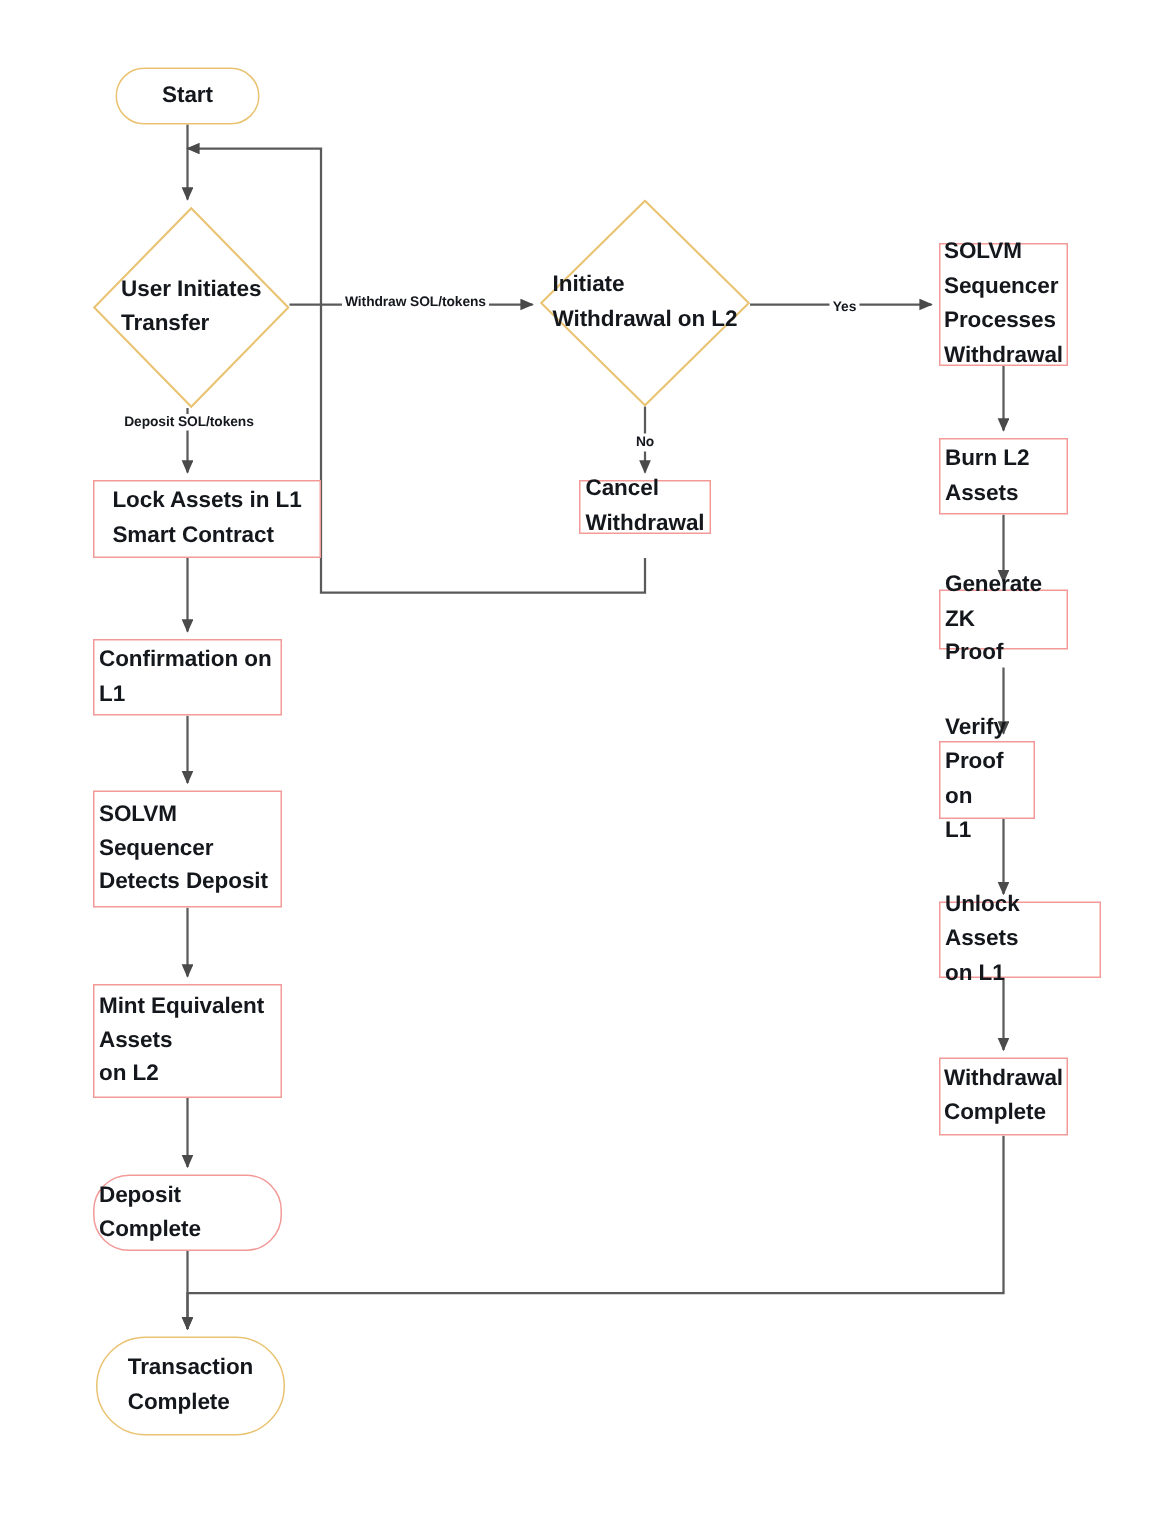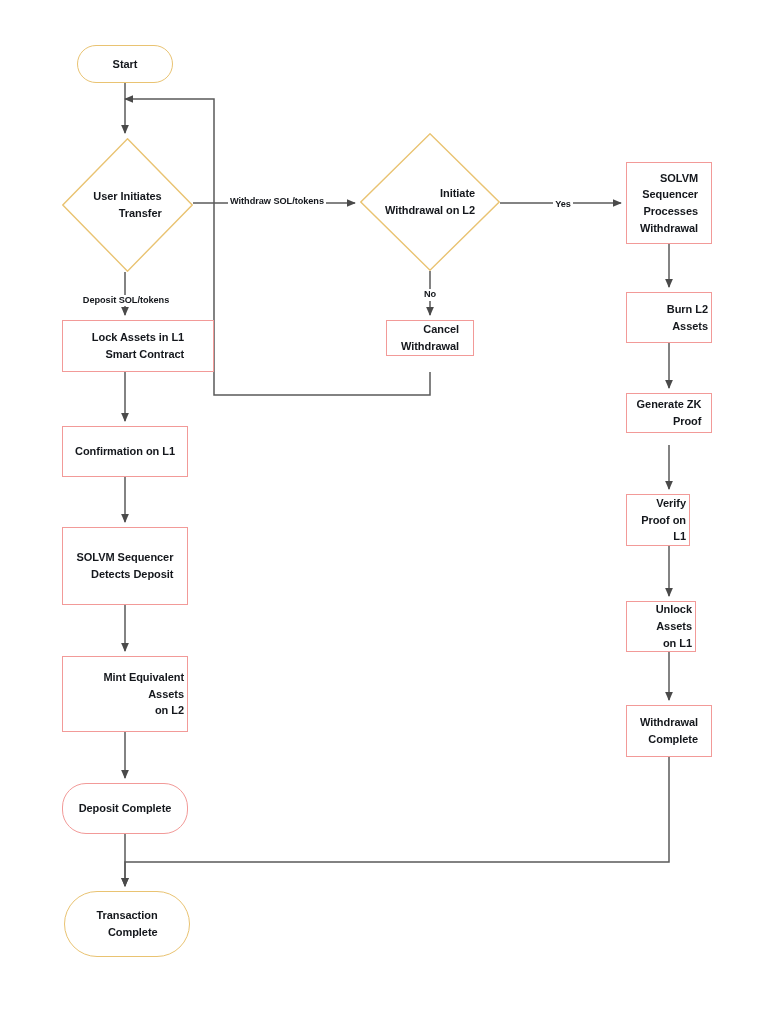--- a/index.html
+++ b/index.html
@@ -25,25 +25,25 @@
     width: 771px;
     height: 1024px;
     pointer-events: none;
   }
   .node {
     position: absolute;
     box-sizing: border-box;
     display: flex;
     align-items: center;
     justify-content: center;
-    text-align: right;
+    text-align: left;
     background: #ffffff;
     color: #14171c;
     font-weight: bold;
-    font-size: 11px;
+    font-size: 15px;
     line-height: 1.52;
     letter-spacing: -0.05px;
     padding: 2px 3px;
     white-space: pre-line;
   }
   .node.process {
     border: 1.4px solid #f29a98;
   }
   .node.terminator {
     border: 1.4px solid #e9c372;
@@ -120,37 +120,37 @@
 Withdrawal on L2</span></div>
       <div class="node process" style="left: 626px; top: 162px; width: 86px; height: 82px;"><span class="label">SOLVM
 Sequencer
 Processes
 Withdrawal</span></div>
       <div class="node process" style="left: 626px; top: 292px; width: 86px; height: 51px;"><span class="label">Burn L2 Assets</span></div>
       <div class="node process" style="left: 626px; top: 393px; width: 86px; height: 40px;"><span class="label">Generate ZK
 Proof</span></div>
       <div class="node process" style="left: 626px; top: 494px; width: 64px; height: 52px;"><span class="label">Verify Proof on
 L1</span></div>
-      <div class="node process" style="left: 626px; top: 601px; width: 70px; height: 51px;"><span class="label">Unlock Assets
+      <div class="node process" style="left: 626px; top: 601px; width: 108px; height: 51px;"><span class="label">Unlock Assets
 on L1</span></div>
       <div class="node process" style="left: 626px; top: 705px; width: 86px; height: 52px;"><span class="label">Withdrawal
 Complete</span></div>
       <div class="node process" style="left: 386px; top: 320px; width: 88px; height: 36px;"><span class="label">Cancel
 Withdrawal</span></div>
       <div class="node process" style="left: 62px; top: 320px; width: 152px; height: 52px;"><span class="label">Lock Assets in L1
 Smart Contract</span></div>
       <div class="node process" style="left: 62px; top: 426px; width: 126px; height: 51px;"><span class="label">Confirmation on L1</span></div>
       <div class="node process" style="left: 62px; top: 527px; width: 126px; height: 78px;"><span class="label">SOLVM   Sequencer
 Detects Deposit</span></div>
       <div class="node process" style="left: 62px; top: 656px; width: 126px; height: 76px;"><span class="label">Mint Equivalent Assets
 on L2</span></div>
       <div class="node process" style="left: 62px; top: 783px; width: 126px; height: 51px; border-radius: 24px;"><span class="label">Deposit Complete</span></div>
       <div class="node terminator" style="left: 64px; top: 891px; width: 126px; height: 66px;"><span class="label">Transaction
 Complete</span></div>
     </div>
   <div id="label-layer">
-      <div class="edge-label" style="left: 80.7969px; top: 295px;">Deposit SOL/tokens</div>
+      <div class="edge-label" style="left: 80.7969px; top: 276px;">Deposit SOL/tokens</div>
       <div class="edge-label" style="left: 228.039px; top: 196.484px;">Withdraw SOL/tokens</div>
       <div class="edge-label" style="left: 553.148px; top: 199px;">Yes</div>
       <div class="edge-label" style="left: 421.922px; top: 289.484px;">No</div>
     </div>
 
 </div>
 
 </body></html>

